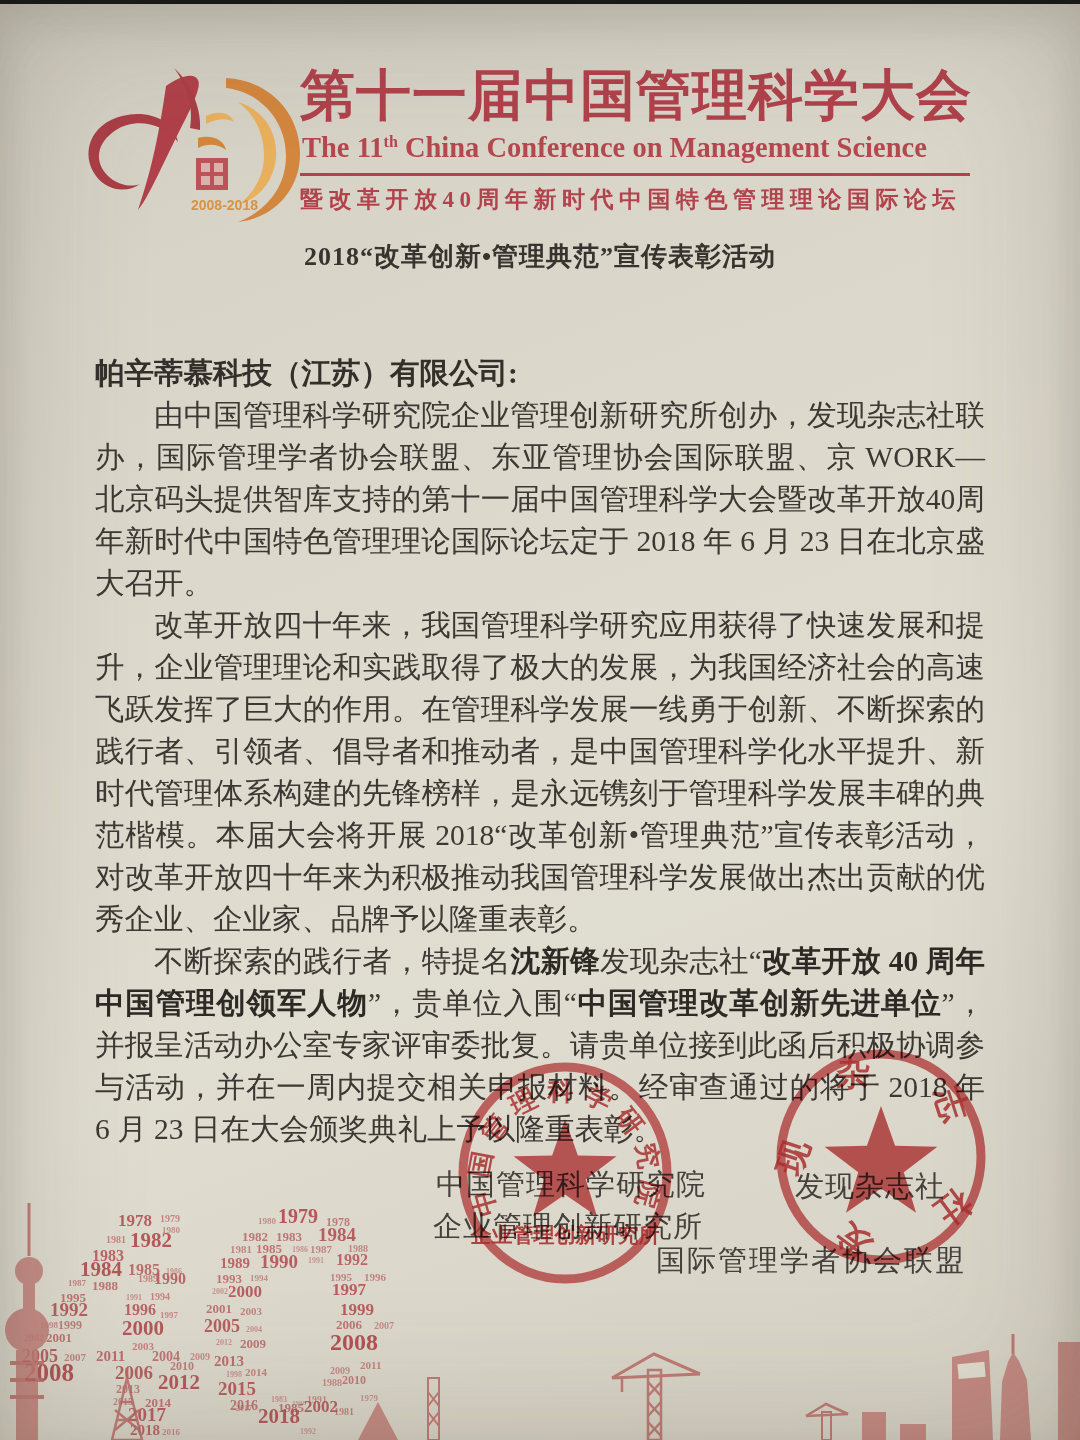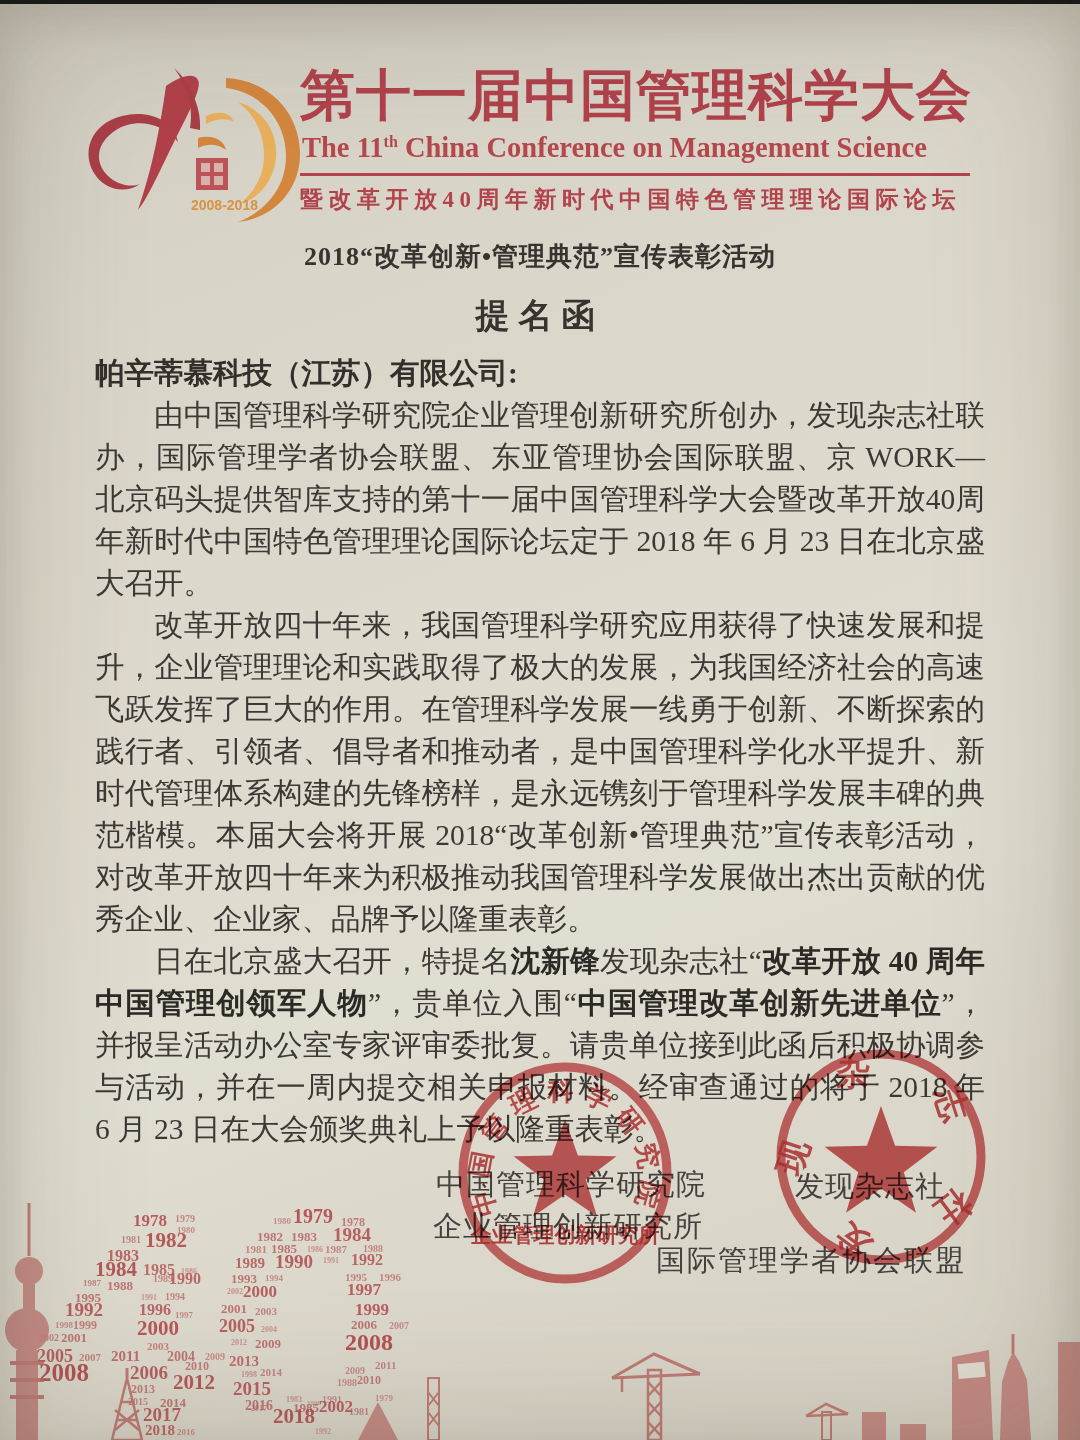--- a/index.html
+++ b/index.html
@@ -37,21 +37,21 @@
   .sig-org1{left:436px;top:1165px;}
   .sig-org2{left:433px;top:1207px;}
   .sig-org-right{left:795px;top:1167px;}
   .sig-date{left:656px;top:1241px;letter-spacing:2px;}
 
   .stamp{position:absolute;z-index:4;mix-blend-mode:multiply;}
   .stamp-left{left:450px;top:1056px;}
   .stamp-right{left:768px;top:1044px;}
 
   
-  .years-cloud{position:absolute;inset:0;z-index:1;margin-left:15px;}
+  .years-cloud{position:absolute;inset:0;z-index:1;}
   .year-token{position:absolute;font-weight:bold;color:#b04a4e;line-height:1;white-space:nowrap;
         font-family:"Liberation Serif","DejaVu Serif",serif;}
   .skyline{position:absolute;left:0;top:1190px;z-index:1;}
 </style>
 </head>
 <body>
 
 <div class="page">
   <div class="top-edge"></div>
 
@@ -75,27 +75,26 @@
     <text x="113" y="152" font-family="Liberation Sans, DejaVu Sans, sans-serif" font-size="14" font-weight="bold" fill="#d89243">2008-2018</text>
   </svg>
 
   <div class="title-block">
     <div class="title-cn">第十一届中国管理科学大会</div>
     <div class="title-en"><span>The 11</span><sup>th</sup><span> China Conference on Management Science</span></div>
     <div class="subtitle-cn">暨改革开放40周年新时代中国特色管理理论国际论坛</div>
   </div>
 
   <div class="doc-title">2018“改革创新•管理典范”宣传表彰活动</div>
-  <div class="doc-subtitle">提名函</div>
 
   <div class="body-block">
     <p class="addressee" style="text-indent:0;">帕辛蒂慕科技（江苏）有限公司:</p>
     <p>由中国管理科学研究院企业管理创新研究所创办，发现杂志社联办，国际管理学者协会联盟、东亚管理协会国际联盟、京 WORK—北京码头提供智库支持的第十一届中国管理科学大会暨改革开放40周年新时代中国特色管理理论国际论坛定于 2018 年 6 月 23 日在北京盛大召开。</p>
     <p>改革开放四十年来，我国管理科学研究应用获得了快速发展和提升，企业管理理论和实践取得了极大的发展，为我国经济社会的高速飞跃发挥了巨大的作用。在管理科学发展一线勇于创新、不断探索的践行者、引领者、倡导者和推动者，是中国管理科学化水平提升、新时代管理体系构建的先锋榜样，是永远镌刻于管理科学发展丰碑的典范楷模。本届大会将开展 2018“改革创新•管理典范”宣传表彰活动，对改革开放四十年来为积极推动我国管理科学发展做出杰出贡献的优秀企业、企业家、品牌予以隆重表彰。</p>
-    <p id="paragraph3"><span>日在北京盛大召开，特提名</span><b>沈新锋</b><span>发现杂志社“</span><b>改革开放 40 周年中国管理创领军人物</b><span>”，贵单位入围“</span><b>中国管理改革创新先进单位</b><span>”，并报呈活动办公室专家评审委批复。请贵单位接到此函后积极协调参与活动，并在一周内提交相关申报材料。经审查通过的将于 2018 年 6 月 23 日在大会颁奖典礼上予以隆重表彰。</span></p>
+    <p id="paragraph3"><span>不断探索的践行者，特提名</span><b>沈新锋</b><span>发现杂志社“</span><b>改革开放 40 周年中国管理创领军人物</b><span>”，贵单位入围“</span><b>中国管理改革创新先进单位</b><span>”，并报呈活动办公室专家评审委批复。请贵单位接到此函后积极协调参与活动，并在一周内提交相关申报材料。经审查通过的将于 2018 年 6 月 23 日在大会颁奖典礼上予以隆重表彰。</span></p>
   </div>
 
   <div class="sig sig-org1">中国管理科学研究院</div>
   <div class="sig sig-org2">企业管理创新研究所</div>
   <div class="sig sig-org-right">发现杂志社</div>
   <div class="sig sig-date">国际管理学者协会联盟</div>
 
   <svg class="stamp stamp-left" width="230" height="234" viewBox="0 0 230 234">
     <defs>
         <path id="arcL" d="M 46.2 152.1 A 76 76 0 1 1 183.8 152.1" fill="none"></path>

